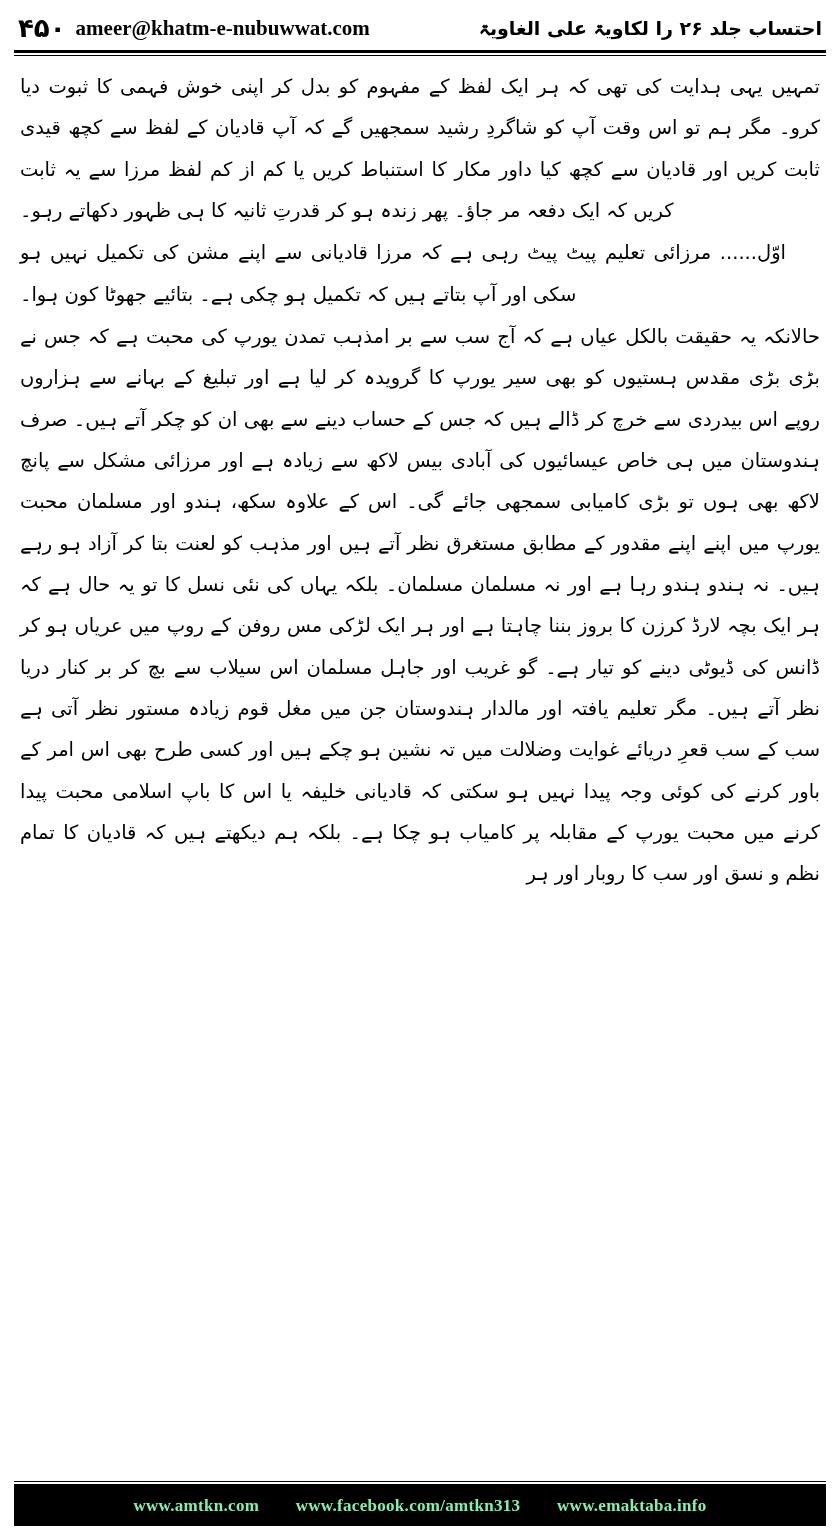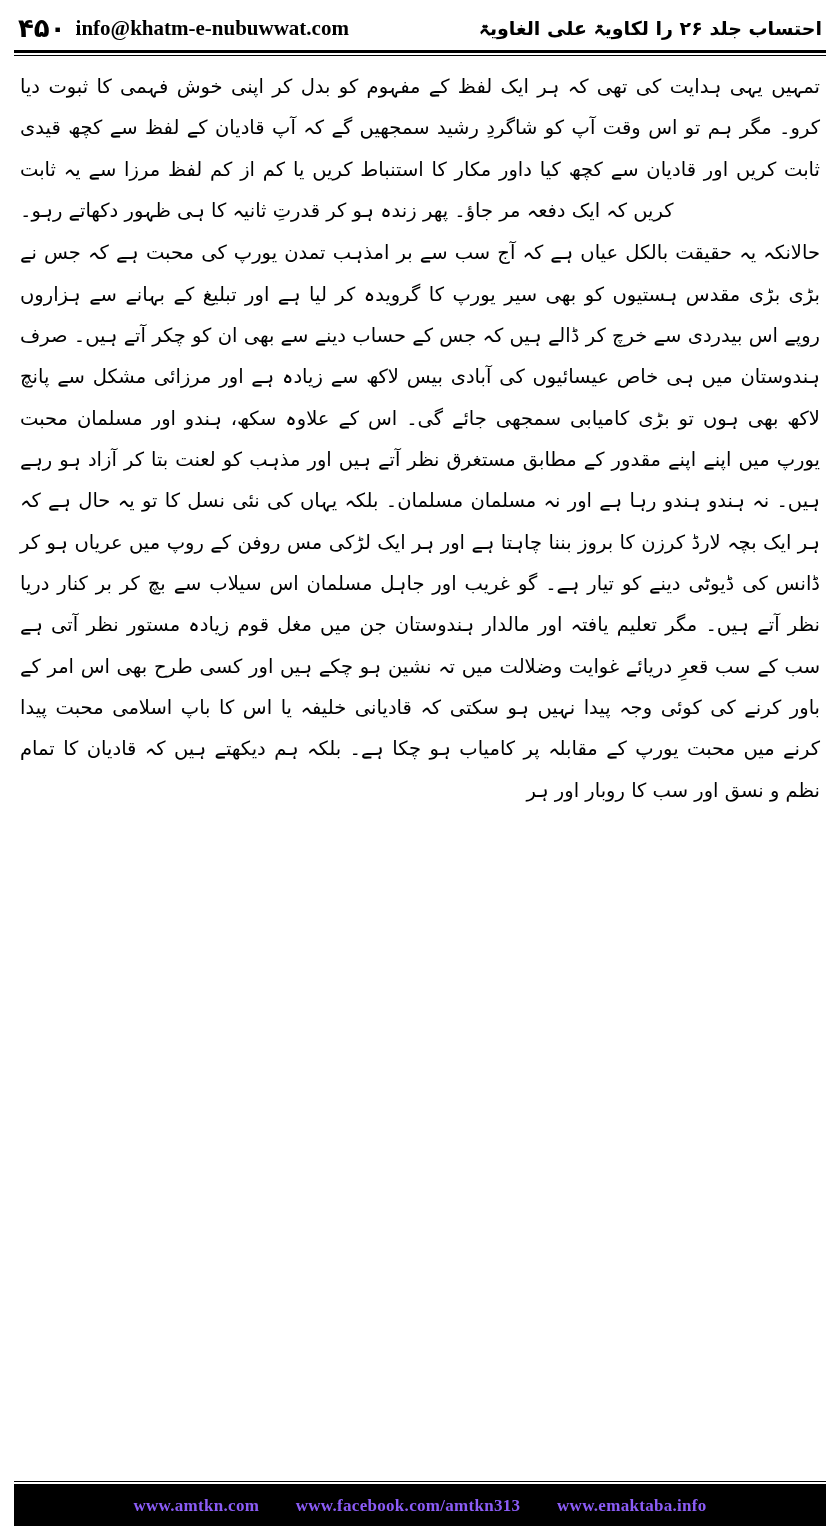--- a/index.html
+++ b/index.html
@@ -109,21 +109,21 @@
     border-top: 1px solid #000;
     margin: 0 0 2px 0;
   }
   .rule-bottom-thick {
     border: 0;
     border-top: 3px solid #000;
     margin: 0 0 0 0;
   }
   .footer {
     background: #000000;
-    color: #8b5cf6;
+    color: #86efac;
     text-align: center;
     padding: 9px 0 10px 0;
     font-family: "Liberation Serif", serif;
     font-size: 17px;
     font-weight: bold;
     letter-spacing: 0.3px;
     direction: ltr;
   }
   .footer span {
     display: inline-block;
@@ -132,29 +132,30 @@
 </style>
 </head>
 <body>
 
 <div class="page">
 
   <div class="header">
     <div class="header-right">احتساب جلد ۲۶ را لکاویۃ علی الغاویۃ</div>
     <div class="header-center">
       <div class="page-number">۴۵۰</div>
-      <div class="header-email">info@khatm-e-nubuwwat.com</div>
+      <div class="header-email">ameer@khatm-e-nubuwwat.com</div>
     </div>
   </div>
 
   <hr class="rule-top">
   <hr class="rule-thin">
 
   <div class="body">
     <p class="para last-left">تمہیں یہی ہدایت کی تھی کہ ہر ایک لفظ کے مفہوم کو بدل کر اپنی خوش فہمی کا ثبوت دیا کرو۔ مگر ہم تو اس وقت آپ کو شاگردِ رشید سمجھیں گے کہ آپ قادیان کے لفظ سے کچھ قیدی ثابت کریں اور قادیان سے کچھ کیا داور مکار کا استنباط کریں یا کم از کم لفظ مرزا سے یہ ثابت کریں کہ ایک دفعہ مر جاؤ۔ پھر زندہ ہو کر قدرتِ ثانیہ کا ہی ظہور دکھاتے رہو۔</p>
+    <p class="para indent last-left">اوّل......   مرزائی تعلیم پیٹ پیٹ رہی ہے کہ مرزا قادیانی سے اپنے مشن کی تکمیل نہیں ہو سکی اور آپ بتاتے ہیں کہ تکمیل ہو چکی ہے۔ بتائیے جھوٹا کون ہوا۔</p>
     <p class="para last-right">حالانکہ یہ حقیقت بالکل عیاں ہے کہ آج سب سے بر امذہب تمدن یورپ کی محبت ہے کہ جس نے بڑی بڑی مقدس ہستیوں کو بھی سیر یورپ کا گرویدہ کر لیا ہے اور تبلیغ کے بہانے سے ہزاروں روپے اس بیدردی سے خرچ کر ڈالے ہیں کہ جس کے حساب دینے سے بھی ان کو چکر آتے ہیں۔ صرف ہندوستان میں ہی خاص عیسائیوں کی آبادی بیس لاکھ سے زیادہ ہے اور مرزائی مشکل سے پانچ لاکھ بھی ہوں تو بڑی کامیابی سمجھی جائے گی۔ اس کے علاوہ سکھ، ہندو اور مسلمان محبت یورپ میں اپنے اپنے مقدور کے مطابق مستغرق نظر آتے ہیں اور مذہب کو لعنت بتا کر آزاد ہو رہے ہیں۔ نہ ہندو ہندو رہا ہے اور نہ مسلمان مسلمان۔ بلکہ یہاں کی نئی نسل کا تو یہ حال ہے کہ ہر ایک بچہ لارڈ کرزن کا بروز بننا چاہتا ہے اور ہر ایک لڑکی مس روفن کے روپ میں عریاں ہو کر ڈانس کی ڈیوٹی دینے کو تیار ہے۔ گو غریب اور جاہل مسلمان اس سیلاب سے بچ کر بر کنار دریا نظر آتے ہیں۔ مگر تعلیم یافتہ اور مالدار ہندوستان جن میں مغل قوم زیادہ مستور نظر آتی ہے سب کے سب قعرِ دریائے غوایت وضلالت میں تہ نشین ہو چکے ہیں اور کسی طرح بھی اس امر کے باور کرنے کی کوئی وجہ پیدا نہیں ہو سکتی کہ قادیانی خلیفہ یا اس کا باپ اسلامی محبت پیدا کرنے میں محبت یورپ کے مقابلہ پر کامیاب ہو چکا ہے۔ بلکہ ہم دیکھتے ہیں کہ قادیان کا تمام نظم و نسق اور سب کا روبار اور ہر</p>
   </div>
 
   <div class="footer-wrap">
     <hr class="rule-bottom-thin">
     <hr class="rule-bottom-thick">
     <div class="footer">
       <span>www.amtkn.com</span>
       <span>www.facebook.com/amtkn313</span>
       <span>www.emaktaba.info</span>

